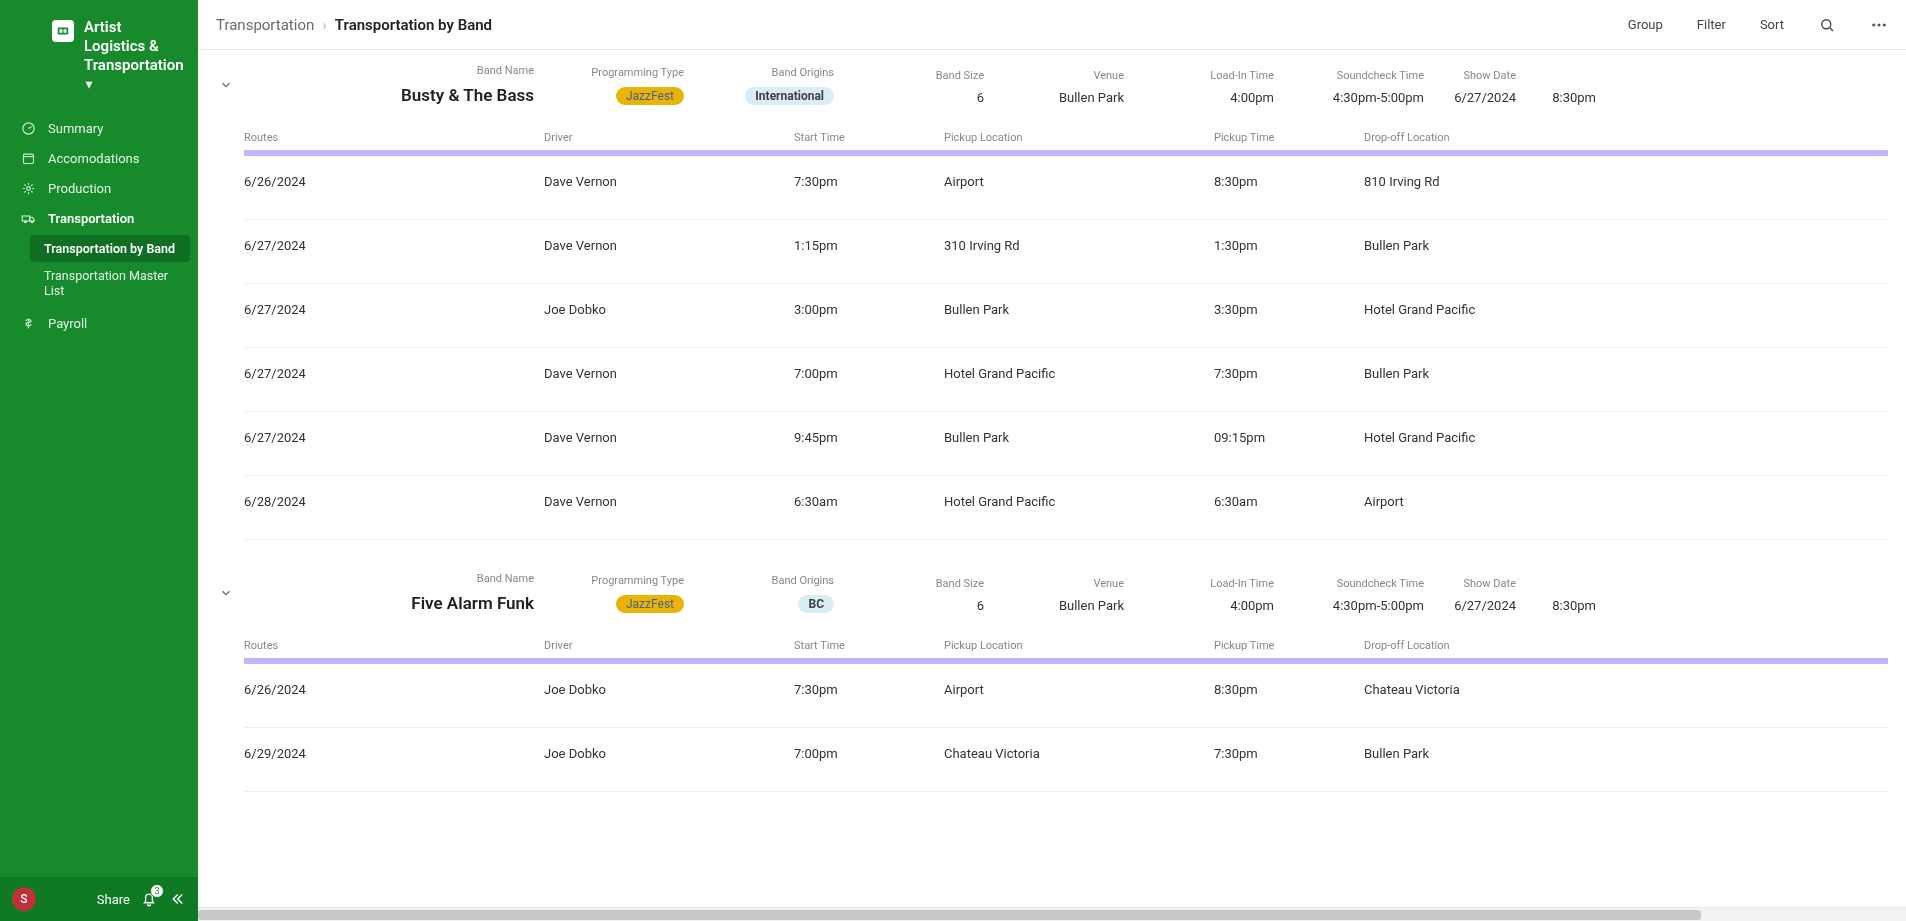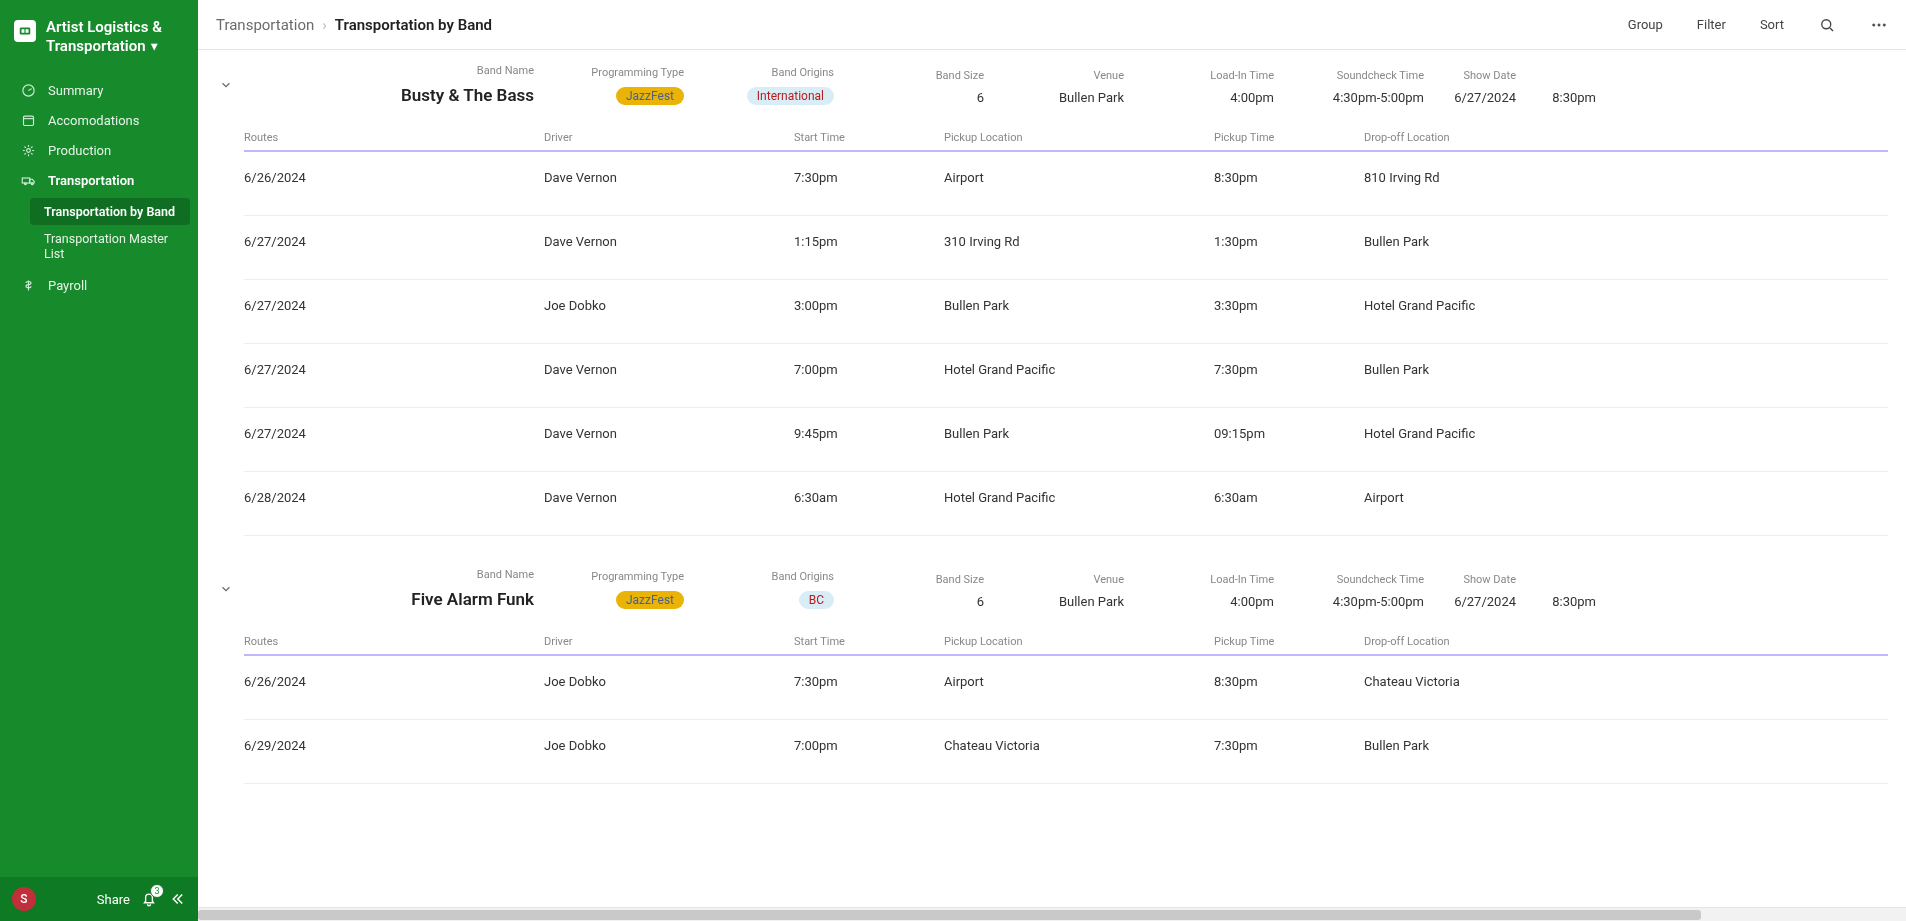--- a/index.html
+++ b/index.html
@@ -23,20 +23,21 @@
     color: #fff;
     display: flex;
     flex-direction: column;
     flex-shrink: 0;
   }
   .sidebar-header {
     padding: 18px 14px 14px 14px;
     display: flex;
     align-items: flex-start;
     gap: 10px;
+    margin-left: 38px;
   }
   .sidebar-logo {
     width: 22px; height: 22px;
     background: #fff;
     border-radius: 4px;
     display: flex;
     align-items: center;
     justify-content: center;
     flex-shrink: 0;
     margin-top: 2px;
@@ -174,41 +175,41 @@
   .cell { font-size: 13px; color: #333; }
   .cell.title { font-size: 17px; font-weight: 600; color: #222; }
   .chip {
     display: inline-block;
     background: #eab308;
     color: #4a618a;
     border-radius: 10px;
     font-size: 12px;
     padding: 2px 10px;
   }
-  .chip.origin { background: #d9edf7; color: #b91c1c; }
+  .chip.origin { background: #d9edf7; color: #404040; font-weight: bold; }
   .chevron-toggle {
     width: 20px; height: 20px;
     display: flex;
     align-items: center;
     justify-content: center;
     cursor: pointer;
     color: #666;
     align-self: center;
   }
 
   .routes-section {
     padding: 0 18px 18px 46px;
   }
   .routes-header {
     display: grid;
     grid-template-columns: 300px 250px 150px 270px 150px 200px;
     font-size: 11px;
     color: #888;
     padding: 8px 0 6px 0;
-    border-bottom: 2px solid #c4b5fd;
+    border-bottom: 6px solid #c4b5fd;
   }
   .route-row {
     display: grid;
     grid-template-columns: 300px 250px 150px 270px 150px 200px;
     font-size: 13px;
     color: #333;
     padding: 18px 0 30px 0;
     border-bottom: 1px solid #eee;
   }
 

